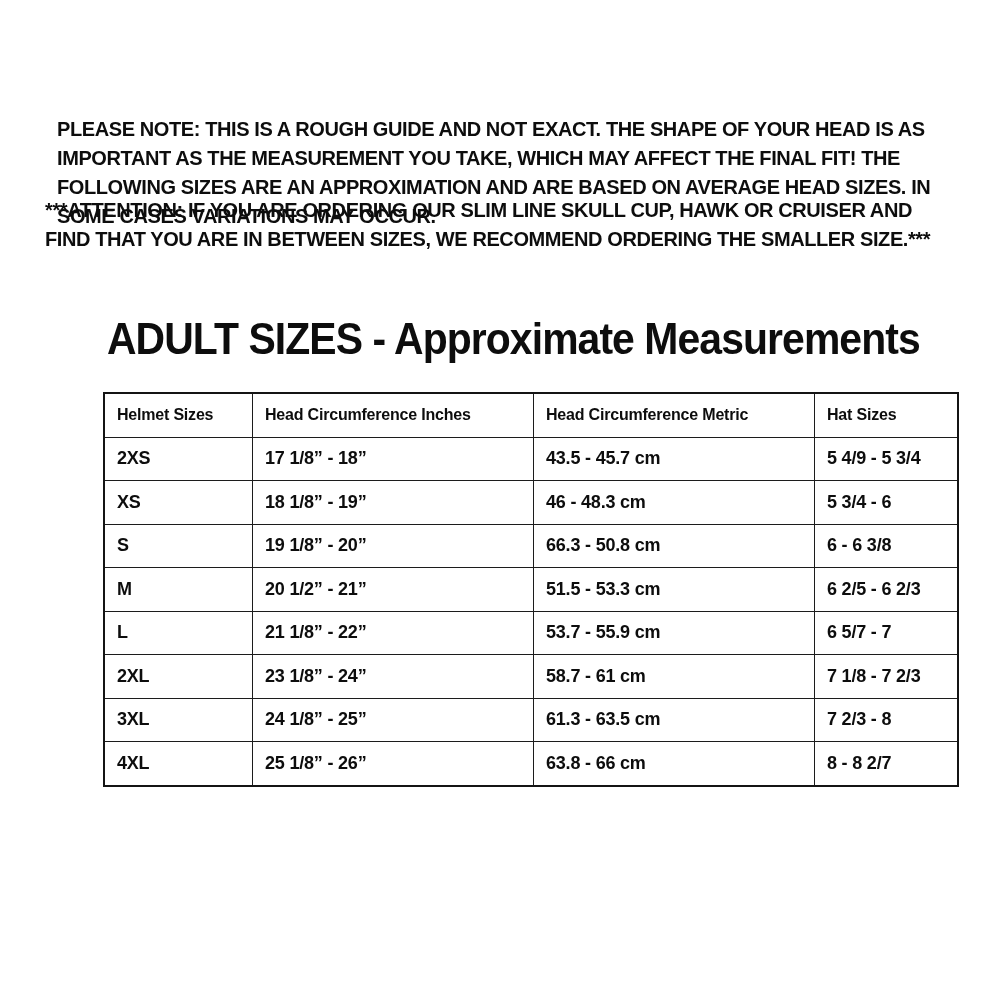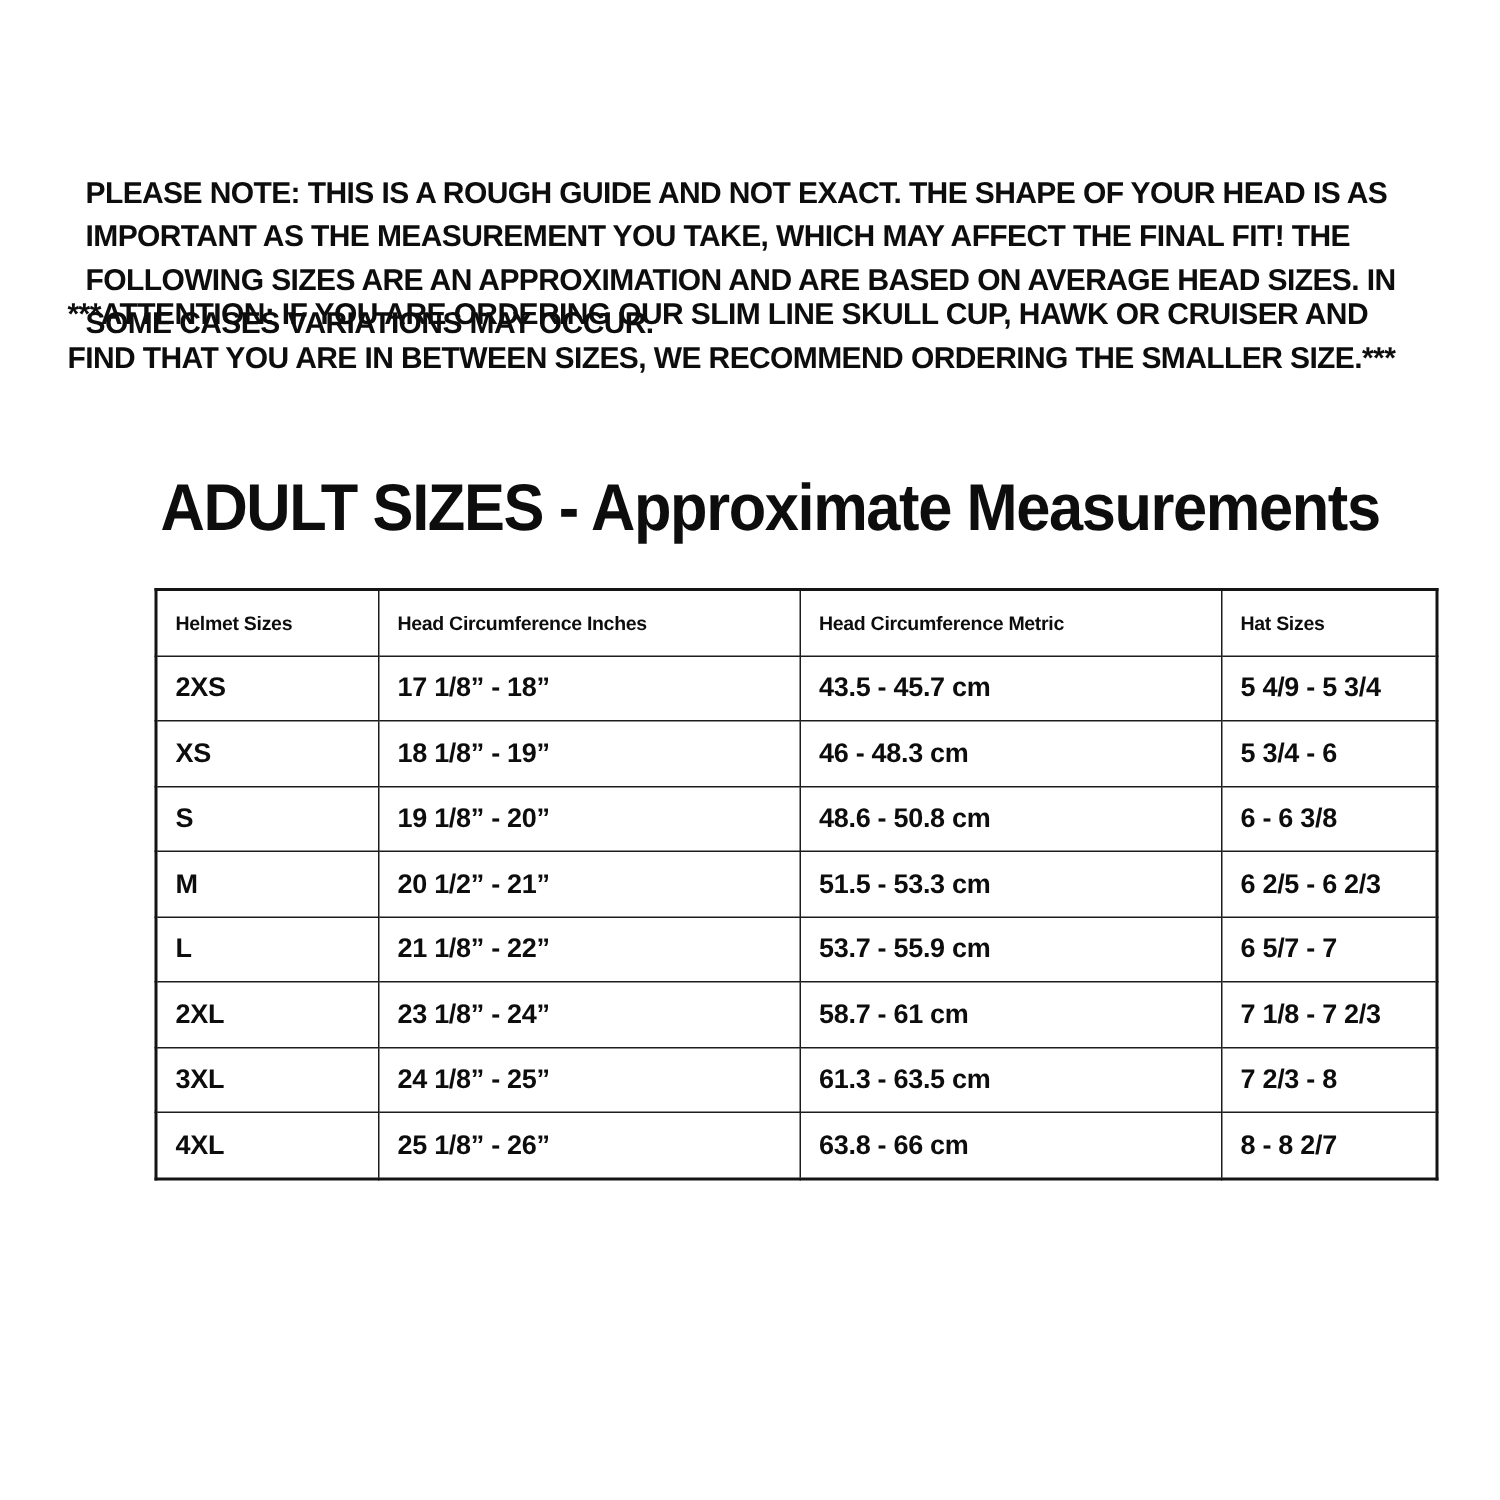--- a/index.html
+++ b/index.html
@@ -60,21 +60,21 @@
   }
   .size-table th, .size-table td {
     border: 1.6px solid #1c1c1c;
     text-align: left;
     vertical-align: middle;
     padding: 0 4px 0 12px;
     height: 42.5px;
     overflow: hidden;
     white-space: nowrap;
   }
-  .size-table th { font-size: 13px; }
+  .size-table th { font-size: 16px; }
   .size-table th:nth-child(1), .size-table td:nth-child(1) { width: 131px; }
   .size-table th:nth-child(2), .size-table td:nth-child(2) { width: 264px; }
   .size-table th:nth-child(3), .size-table td:nth-child(3) { width: 264px; }
   .size-table th:nth-child(4), .size-table td:nth-child(4) { width: 126px; }
   tr.emphasized td:nth-child(2),
   tr.emphasized td:nth-child(4) { letter-spacing: 0.2px; }
   tr.emphasized td:nth-child(3) { font-size: 20.5px; letter-spacing: 0.3px; }
 </style>
 </head>
 <body>
@@ -105,21 +105,21 @@
         </tr>
         <tr>
           <td>XS</td>
           <td>18 1/8” - 19”</td>
           <td>46 - 48.3 cm</td>
           <td>5 3/4 - 6</td>
         </tr>
         <tr>
           <td>S</td>
           <td>19 1/8” - 20”</td>
-          <td>48.6 - 50.8 cm</td>
+          <td>66.3 - 50.8 cm</td>
           <td>6 - 6 3/8</td>
         </tr>
         <tr>
           <td>M</td>
           <td>20 1/2” - 21”</td>
           <td>51.5 - 53.3 cm</td>
           <td>6 2/5 - 6 2/3</td>
         </tr>
         <tr>
           <td>L</td>

